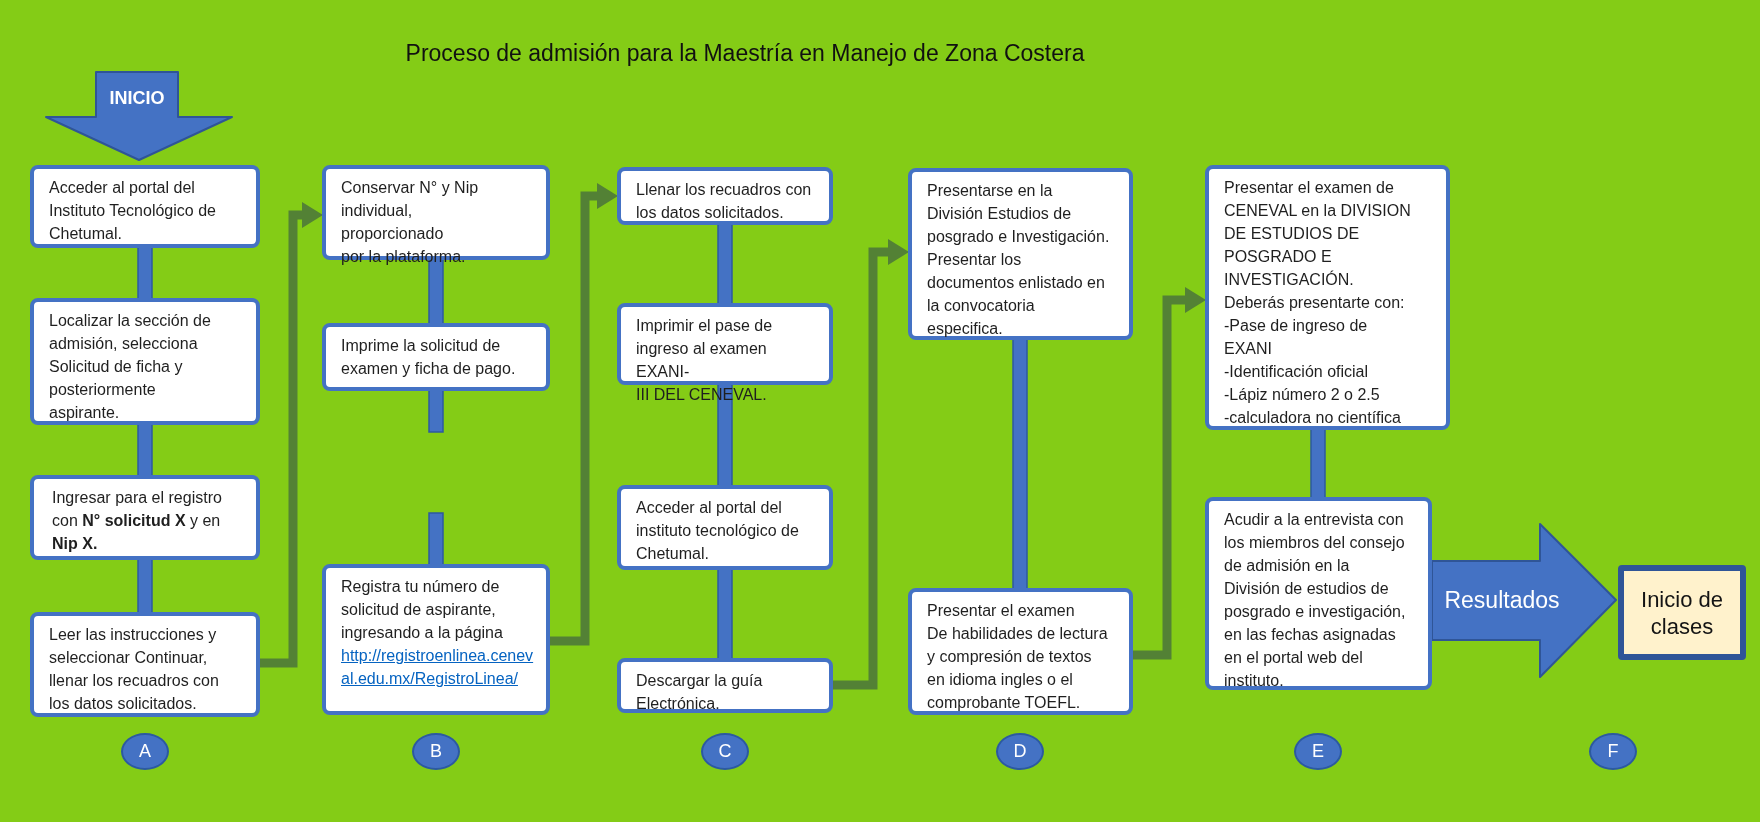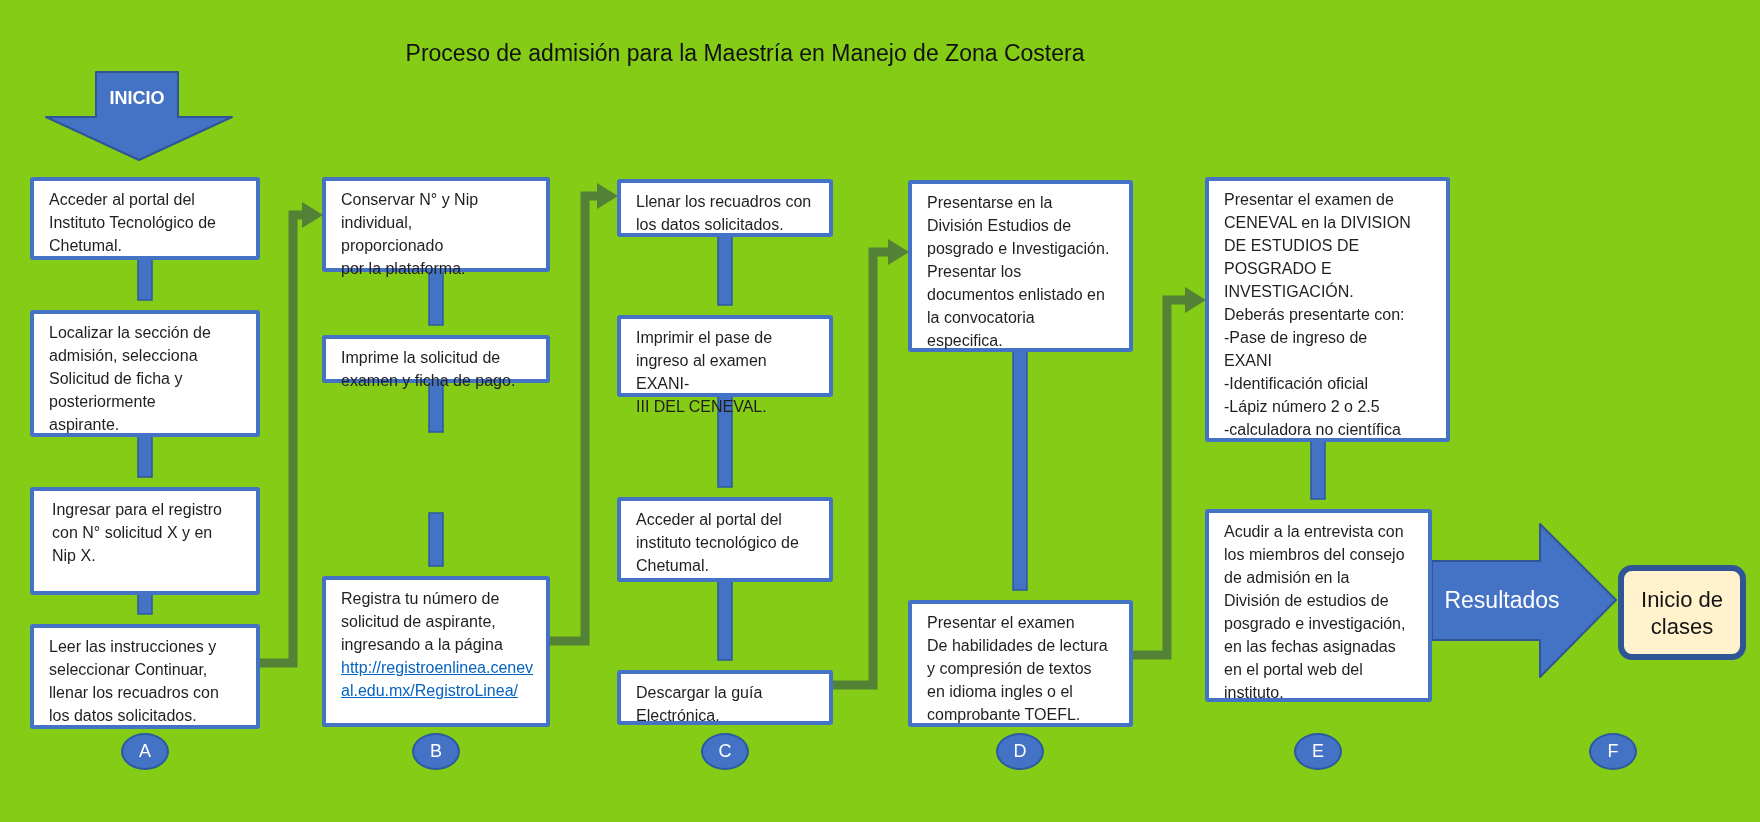--- a/index.html
+++ b/index.html
@@ -1,29 +1,29 @@
 <!DOCTYPE html>
 <html><head>
 <meta charset="utf-8">
 <style>
   html,body{margin:0;padding:0;background:#fff;}
   #stage{position:relative;width:1760px;height:822px;background:#84cc16;overflow:hidden;
          font-family:"Liberation Sans",sans-serif;}
   .title{position:absolute;left:395px;top:40px;width:700px;text-align:center;
          font-size:23px;color:#111;}
-  .box{position:absolute;background:#fff;border:4px solid #4472C4;border-radius:3px;
+  .box{position:absolute;background:#fff;border:4px solid #4472C4;border-radius:8px;
        box-sizing:border-box;font-size:16px;line-height:23px;color:#1f1f1f;
-       padding:7px 8px 4px 15px;white-space:pre-line;z-index:2;margin-top:12px;}
-  .bold{font-weight:normal;}
+       padding:7px 8px 4px 15px;white-space:pre-line;z-index:2;}
+  .bold{font-weight:bold;}
   .link{color:#0563C1;text-decoration:underline;word-break:break-all;}
   .badge{position:absolute;width:48px;height:37px;border-radius:50%;background:#4472C4;
          border:2px solid #2c5aa0;color:#fff;display:flex;align-items:center;
          justify-content:center;font-size:18px;z-index:2;box-sizing:border-box;}
   .end-box{position:absolute;left:1618px;top:565px;width:128px;height:95px;
-           background:#FFF2CC;border:6px solid #2F5597;border-radius:14px;box-sizing:border-box;
+           background:#FFF2CC;border:6px solid #2F5597;border-radius:4px;box-sizing:border-box;
            display:flex;align-items:center;justify-content:center;text-align:center;
            font-size:22px;line-height:27px;color:#141414;z-index:2;}
   svg.layer{position:absolute;left:0;top:0;z-index:1;}
   svg text{font-family:"Liberation Sans",sans-serif;fill:#ffffff;}
 </style>
 </head>
 <body>
 
 <div id="stage">
 
@@ -86,33 +86,33 @@
   </svg>
 
   <div class="box" style="left:30px;top:165px;width:230px;height:83px;">Acceder al portal del
 Instituto Tecnológico de
 Chetumal.</div>
   <div class="box" style="left:30px;top:298px;width:230px;height:127px;">Localizar la sección de
 admisión, selecciona
 Solicitud de ficha y
 posteriormente
 aspirante.</div>
-  <div class="box" style="left:30px;top:475px;width:230px;height:108px;padding-left:18px;"><span>Ingresar para el registro
+  <div class="box" style="left:30px;top:475px;width:230px;height:85px;padding-left:18px;"><span>Ingresar para el registro
 con </span><span class="bold">N° solicitud X</span><span> y en
 </span><span class="bold">Nip X.</span></div>
   <div class="box" style="left:30px;top:612px;width:230px;height:105px;">Leer las instrucciones y
 seleccionar Continuar,
 llenar los recuadros con
 los datos solicitados.</div>
 
   <div class="box" style="left:322px;top:165px;width:228px;height:95px;">Conservar N° y Nip
 individual,
 proporcionado
 por la plataforma.</div>
-  <div class="box" style="left:322px;top:323px;width:228px;height:48px;">Imprime la solicitud de
+  <div class="box" style="left:322px;top:323px;width:228px;height:68px;">Imprime la solicitud de
 examen y ficha de pago.</div>
   <div class="box" style="left:322px;top:564px;width:228px;height:151px;"><span>Registra tu número de
 solicitud de aspirante,
 ingresando a la página
 </span><a href="#" class="link">http://registroenlinea.ceneval.edu.mx/RegistroLinea/</a></div>
 
   <div class="box" style="left:617px;top:167px;width:216px;height:58px;">Llenar los recuadros con
 los datos solicitados.</div>
   <div class="box" style="left:617px;top:303px;width:216px;height:82px;">Imprimir el pase de
 ingreso al examen EXANI-

